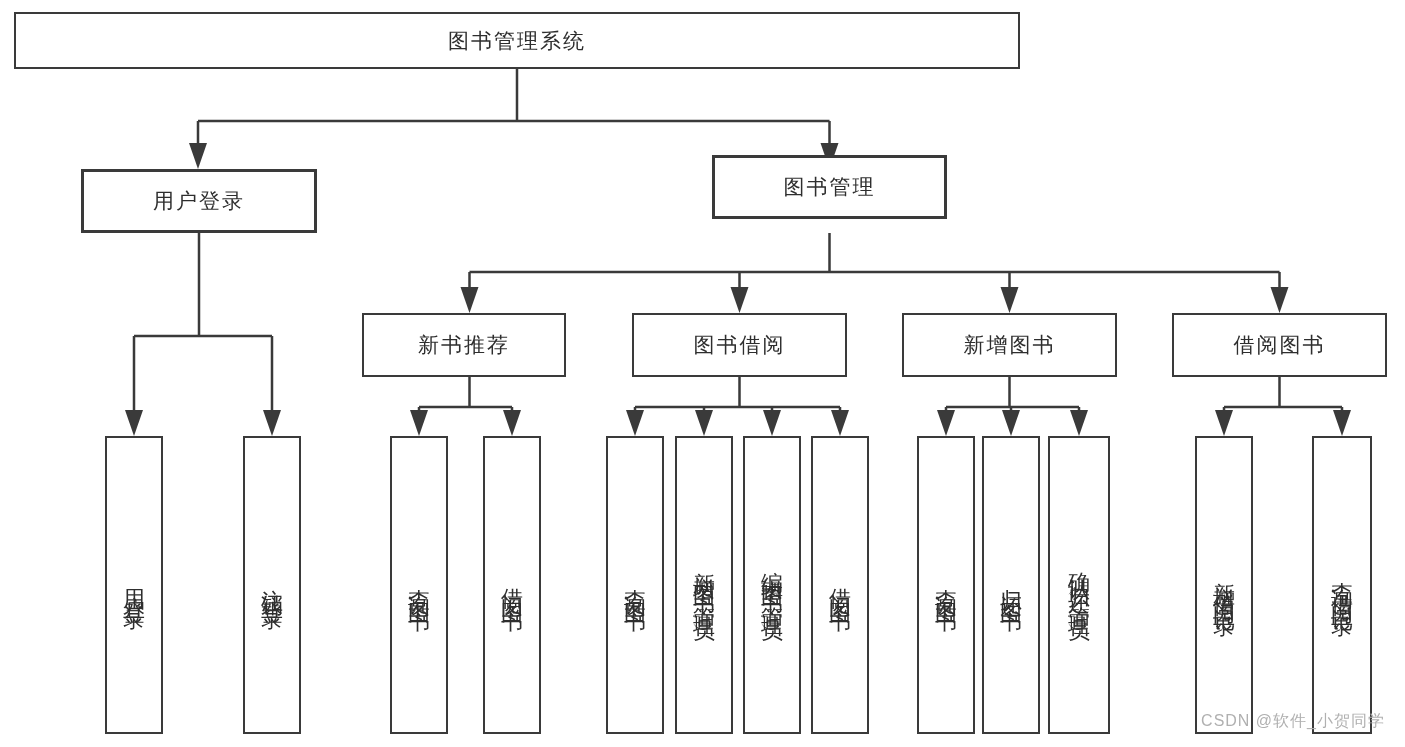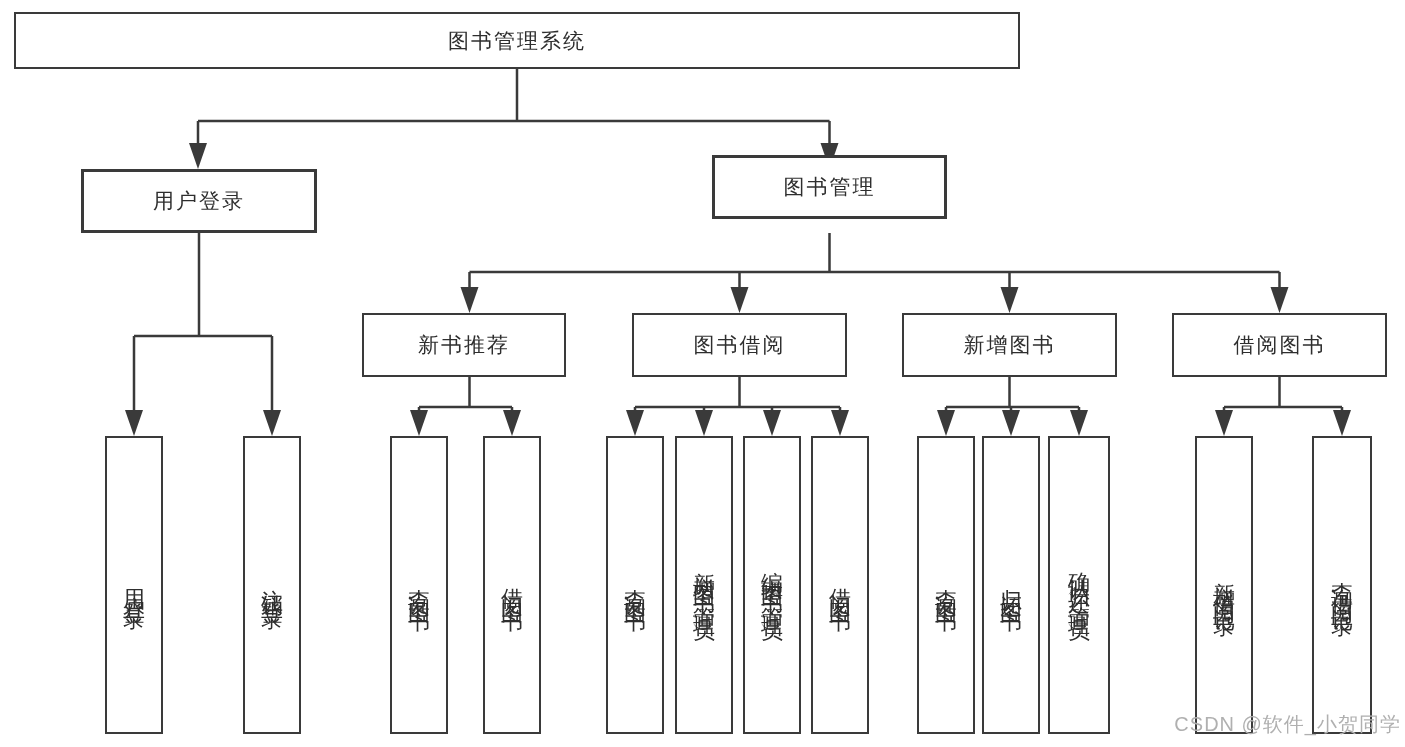--- a/index.html
+++ b/index.html
@@ -45,23 +45,23 @@
     height:298px;
     width:58px;
     writing-mode:vertical-rl;
     text-orientation:mixed;
     font-size:22px;
     letter-spacing:7px;
     line-height:1.0;
   }
   .watermark{
     position:absolute;
-    right:4px;
+    right:20px;
     top:711px;
-    font-size:20px;
+    font-size:16px;
     letter-spacing:1px;
     color:var(--wm);
     white-space:nowrap;
   }
 </style>
 </head>
 <body>
 
 <div class="stage">
 

